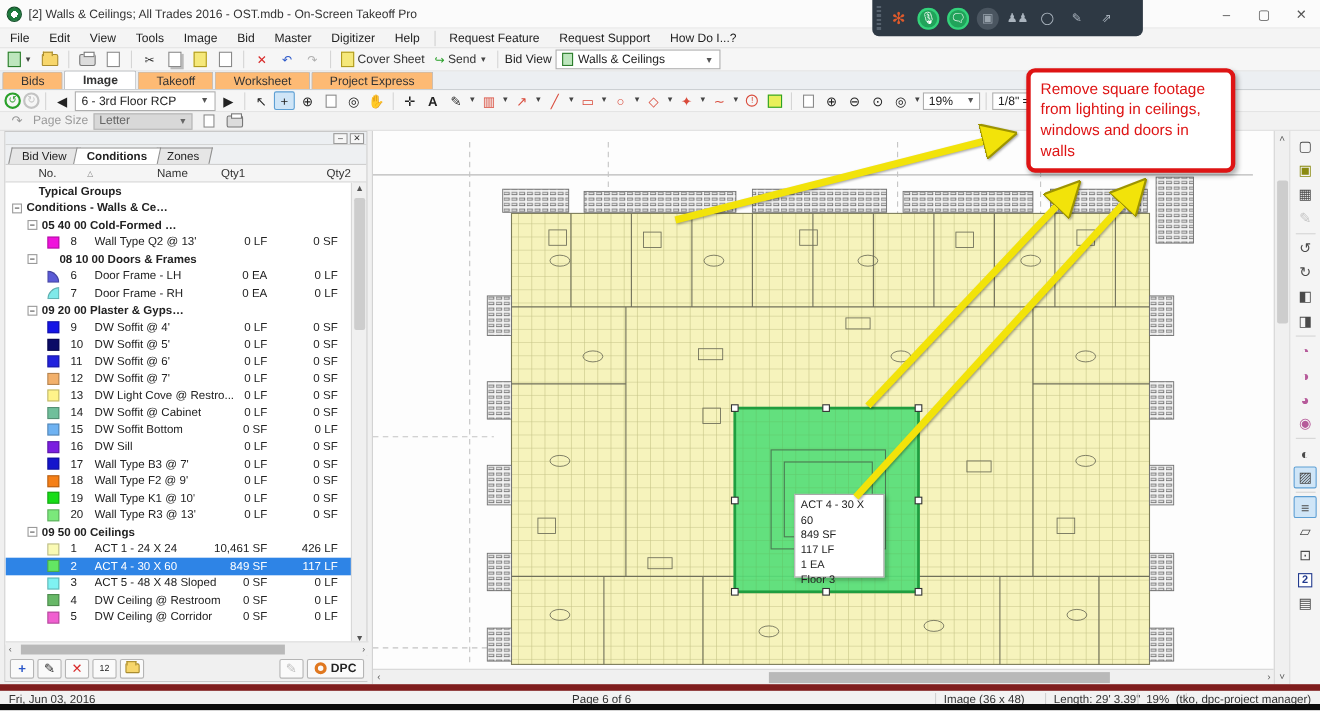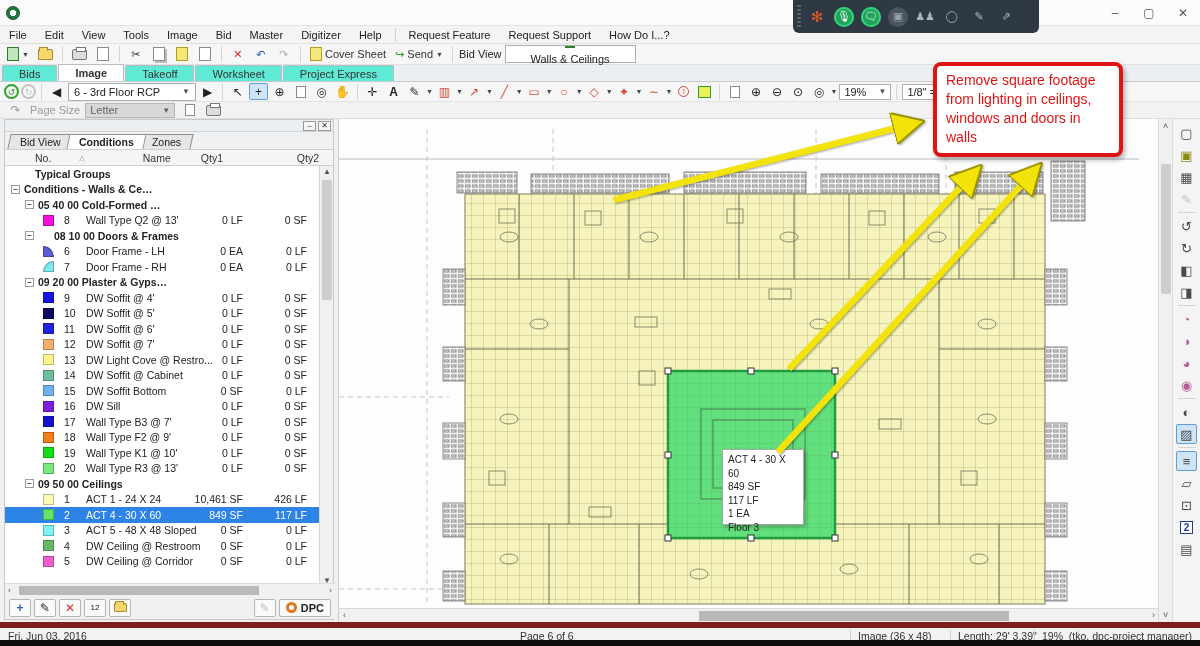--- a/index.html
+++ b/index.html
@@ -48,21 +48,21 @@
   .ci-print:before { content:""; position:absolute; left:3px; top:-3px; width:8px; height:3px; background:#fff; border:1px solid #777; }
   .glyph-red { color:#d92b2b; font-weight:bold; }
   .glyph-blue { color:#2b57c9; }
   .glyph-gray { color:#b0b0b0; }
   .dropdown { height:18px; border:1px solid #aeaeae; background:#fff; display:flex; align-items:center; gap:5px; padding:0 5px; }
   .dropdown .dd-caret { font-size:8px; color:#555; margin-left:auto; }
 
   .tabrow { position:absolute; left:0; top:65px; width:1200px; height:17px; background:#eceff2;
             border-bottom:1px solid #c9ccd0; display:flex; align-items:flex-end; padding-left:2px; }
   .tab { height:16px; padding:0 16px; display:flex; align-items:center; border:1px solid #b9bcc0; border-bottom:none;
-         background:#5eead4; margin-right:1px; border-radius:2px 2px 0 0; color:#333; }
+         background:#fdba74; margin-right:1px; border-radius:2px 2px 0 0; color:#333; }
   .tab.active { background:#fff; font-weight:bold; height:17px; }
 
   .toolbar2 { position:absolute; left:0; top:82px; width:1200px; height:20px; background:#f6f6f6;
               border-bottom:1px solid #e3e3e3; display:flex; align-items:center; gap:2px; padding-left:4px; }
   .navcirc { width:15px; height:15px; border-radius:50%; border:2px solid #2aa12a; color:#2aa12a; display:flex; align-items:center; justify-content:center; font-size:9px; }
   .navcirc.off { border-color:#c3c3c3; color:#c3c3c3; }
   .tool { width:19px; height:17px; display:flex; align-items:center; justify-content:center; font-size:12px; color:#222; border:1px solid transparent; border-radius:2px; }
   .tool.sel { background:#cfe5f7; border-color:#5d9fd4; }
   .tool .red { color:#d94a3a; }
   .zoomfield { width:52px; height:16px; border:1px solid #aeaeae; background:#fff; display:flex; align-items:center; padding:0 4px; }
@@ -148,20 +148,21 @@
   .st-div { position:absolute; top:2px; width:1px; height:13px; background:#d0d0d0; }
   .blackstrip { position:absolute; left:0; top:640px; width:1200px; height:6px; background:#0d0d0d; }
 </style>
 </head>
 <body>
 
 <div id="app">
 
   <div class="titlebar">
     <span class="appicon"></span>
+    <span class="title-text">[2] Walls &amp; Ceilings; All Trades 2016 - OST.mdb - On-Screen Takeoff Pro</span>
     <div class="wincontrols">
       <span class="winbtn">–</span>
       <span class="winbtn">▢</span>
       <span class="winbtn">✕</span>
     </div>
   </div>
 
   <div class="widget">
     <span class="grip"></span>
     <span class="wicon flower">✻</span>
@@ -225,21 +226,21 @@
         <span class="ci-doc yellow"></span>
         <span>Cover Sheet</span>
       </span>
     <span class="tbtn">
         <span style="color:#2aa12a;">↪</span>
         <span>Send</span>
         <span class="caret">▼</span>
       </span>
     <span class="tsep"></span>
     <span>Bid View</span>
-    <span class="dropdown" style="width:131px;flex-direction:column;">
+    <span class="dropdown" style="width:150px;">
       <span class="ci-doc green" style="width:10px;height:12px;"></span>
       <span>Walls &amp; Ceilings</span>
       <span class="dd-caret">▼</span>
     </span>
   </div>
 
   <div class="tabrow">
     <span class="tab">Bids</span>
     <span class="tab active">Image</span>
     <span class="tab">Takeoff</span>

